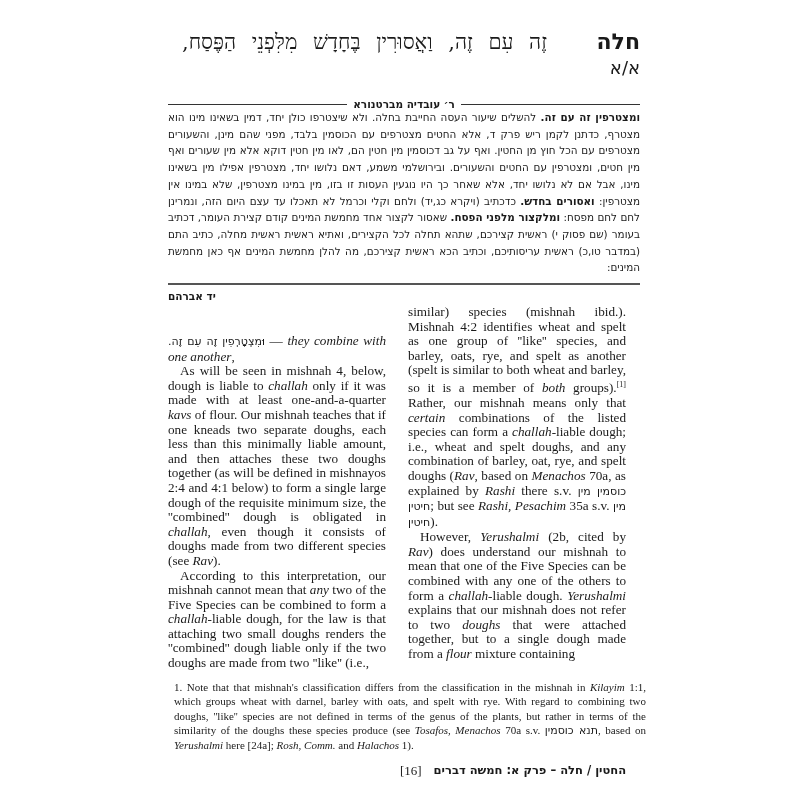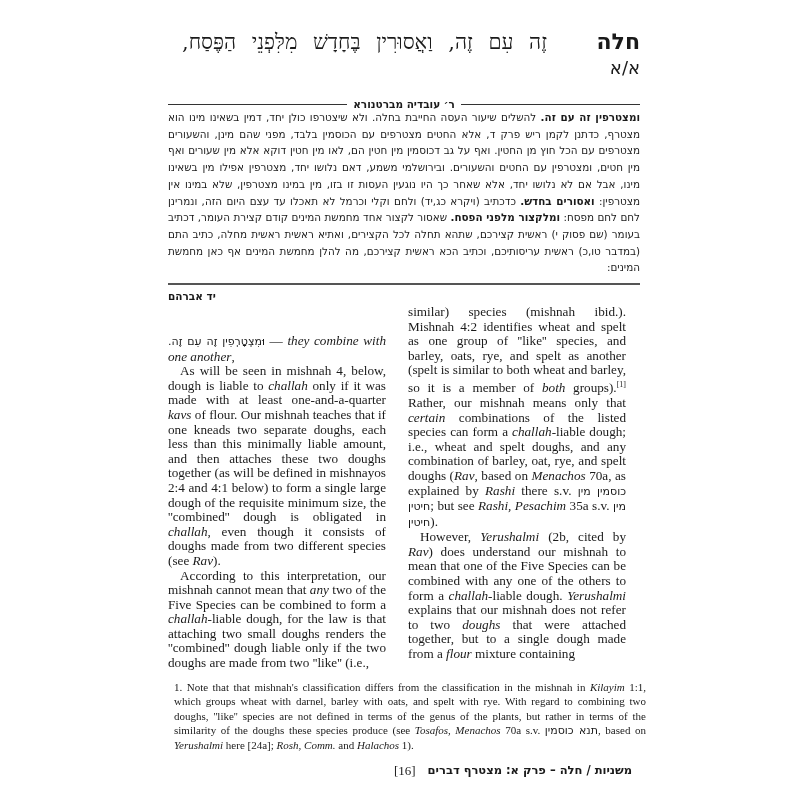--- a/index.html
+++ b/index.html
@@ -76,15 +76,15 @@
 
   <div class="col col-right">
     <p class="first"><span>similar) species (mishnah ibid.). Mishnah 4:2 identifies wheat and spelt as one group of ''like'' species, and barley, oats, rye, and spelt as another (spelt is similar to both wheat and barley, so it is a member of </span><i>both</i><span> groups).</span><sup>[1]</sup><span> Rather, our mishnah means only that </span><i>certain</i><span> combinations of the listed species can form a </span><i>challah</i><span>-liable dough; i.e., wheat and spelt doughs, and any combination of barley, oat, rye, and spelt doughs (</span><i>Rav</i><span>, based on </span><i>Menachos</i><span> 70a, as explained by </span><i>Rashi</i><span> there s.v. </span><span class="heb">כוסמין מין חיטין</span><span>; but see </span><i>Rashi, Pesachim</i><span> 35a s.v. </span><span class="heb">מין חיטין</span><span>).</span></p>
     <p><span>However, </span><i>Yerushalmi</i><span> (2b, cited by </span><i>Rav</i><span>) does understand our mishnah to mean that one of the Five Species can be combined with any one of the others to form a </span><i>challah</i><span>-liable dough. </span><i>Yerushalmi</i><span> explains that our mishnah does not refer to two </span><i>doughs</i><span> that were attached together, but to a single dough made from a </span><i>flour</i><span> mixture containing</span></p>
   </div>
 
   <div class="footnote"><span>1. Note that that mishnah's classification differs from the classification in the mishnah in </span><i>Kilayim</i><span> 1:1, which groups wheat with darnel, barley with oats, and spelt with rye. With regard to combining two doughs, ''like'' species are not defined in terms of the genus of the plants, but rather in terms of the similarity of the doughs these species produce (see </span><i>Tosafos, Menachos</i><span> 70a s.v. </span><span class="heb">תנא כוסמין</span><span>, based on </span><i>Yerushalmi</i><span> here [24a]; </span><i>Rosh, Comm.</i><span> and </span><i>Halachos</i><span> 1).</span></div>
 
   <div class="footer">
     <span class="page-num">[16]</span>
-    <b class="running">משניות / חלה – פרק א: מצטרף דברים</b>
+    <b class="running">החטין / חלה – פרק א: חמשה דברים</b>
   </div>
 </div>
 
 </body></html>

